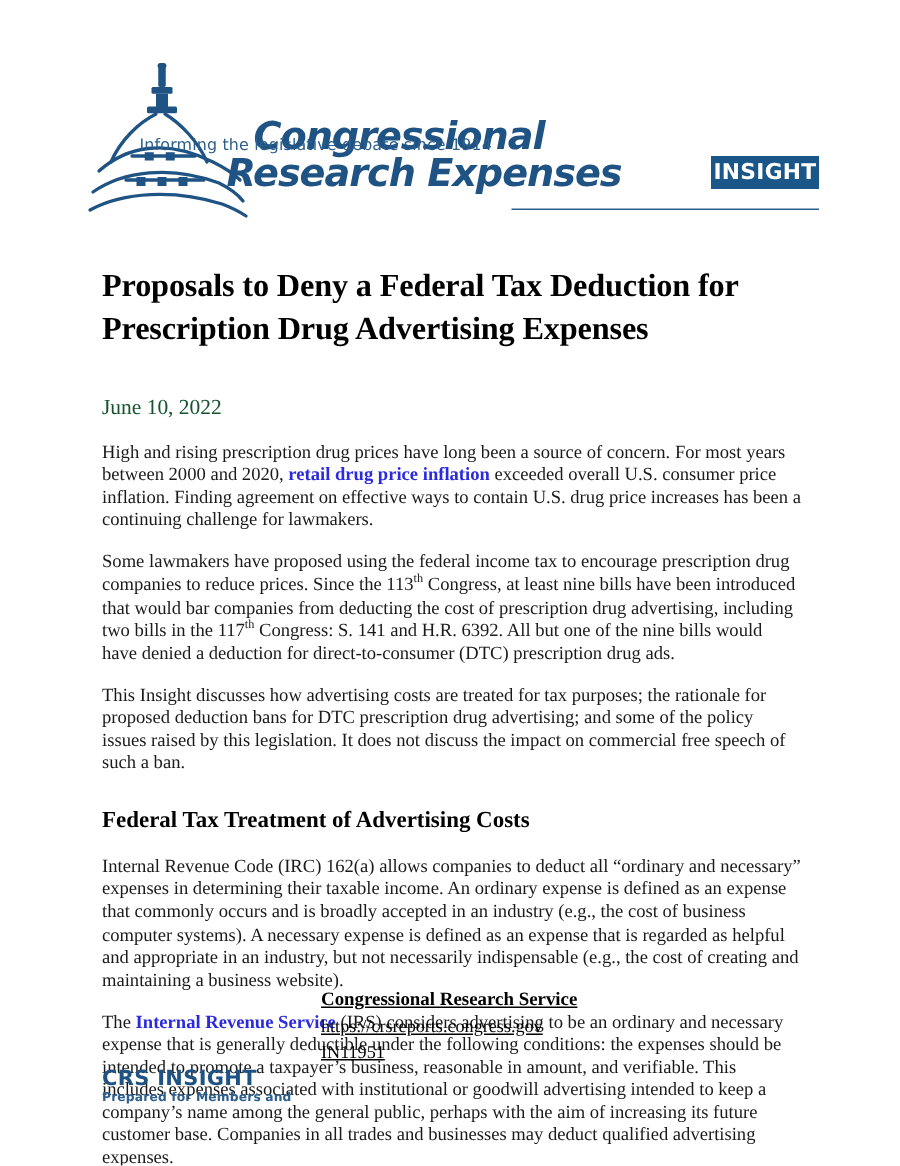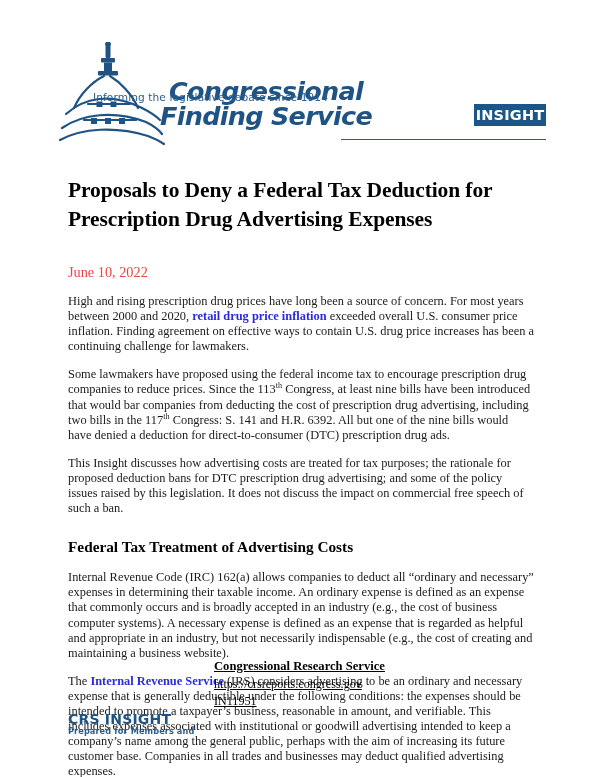--- a/index.html
+++ b/index.html
@@ -113,21 +113,21 @@
     font-size: 21.5px;
     line-height: 29px;
     letter-spacing: -0.1px;
     color: #000000;
   }
 
   .doc-date {
     margin: 29px 0 0 0;
     font-size: 14.3px;
     line-height: 18px;
-    color: #ef4444;
+    color: #14532d;
   }
 
   p.para {
     margin: 13px 0 0 0;
     font-size: 12.4px;
     line-height: 15.1px;
     text-align: left;
     color: #1a1a1a;
   }
 
@@ -247,21 +247,21 @@
           <rect x="38.5" y="59.5" width="6" height="5.5"></rect>
           <rect x="52.5" y="59.5" width="6" height="5.5"></rect>
           <rect x="33" y="76" width="6" height="6"></rect>
           <rect x="47" y="76" width="6" height="6"></rect>
           <rect x="61" y="76" width="6" height="6"></rect>
         </g>
       </svg>
 
       <div class="wordmark">
         <div class="wordmark-line">Congressional</div>
-        <div class="wordmark-line">Finding Service</div>
+        <div class="wordmark-line">Research Expenses</div>
       </div>
     </div>
 
     <div class="tagline">Informing the legislative debate since 1914</div>
     <div class="tagline-rule"></div>
 
     <div class="insight-badge">INSIGHT</div>
   </div>
 
   <div class="content">

